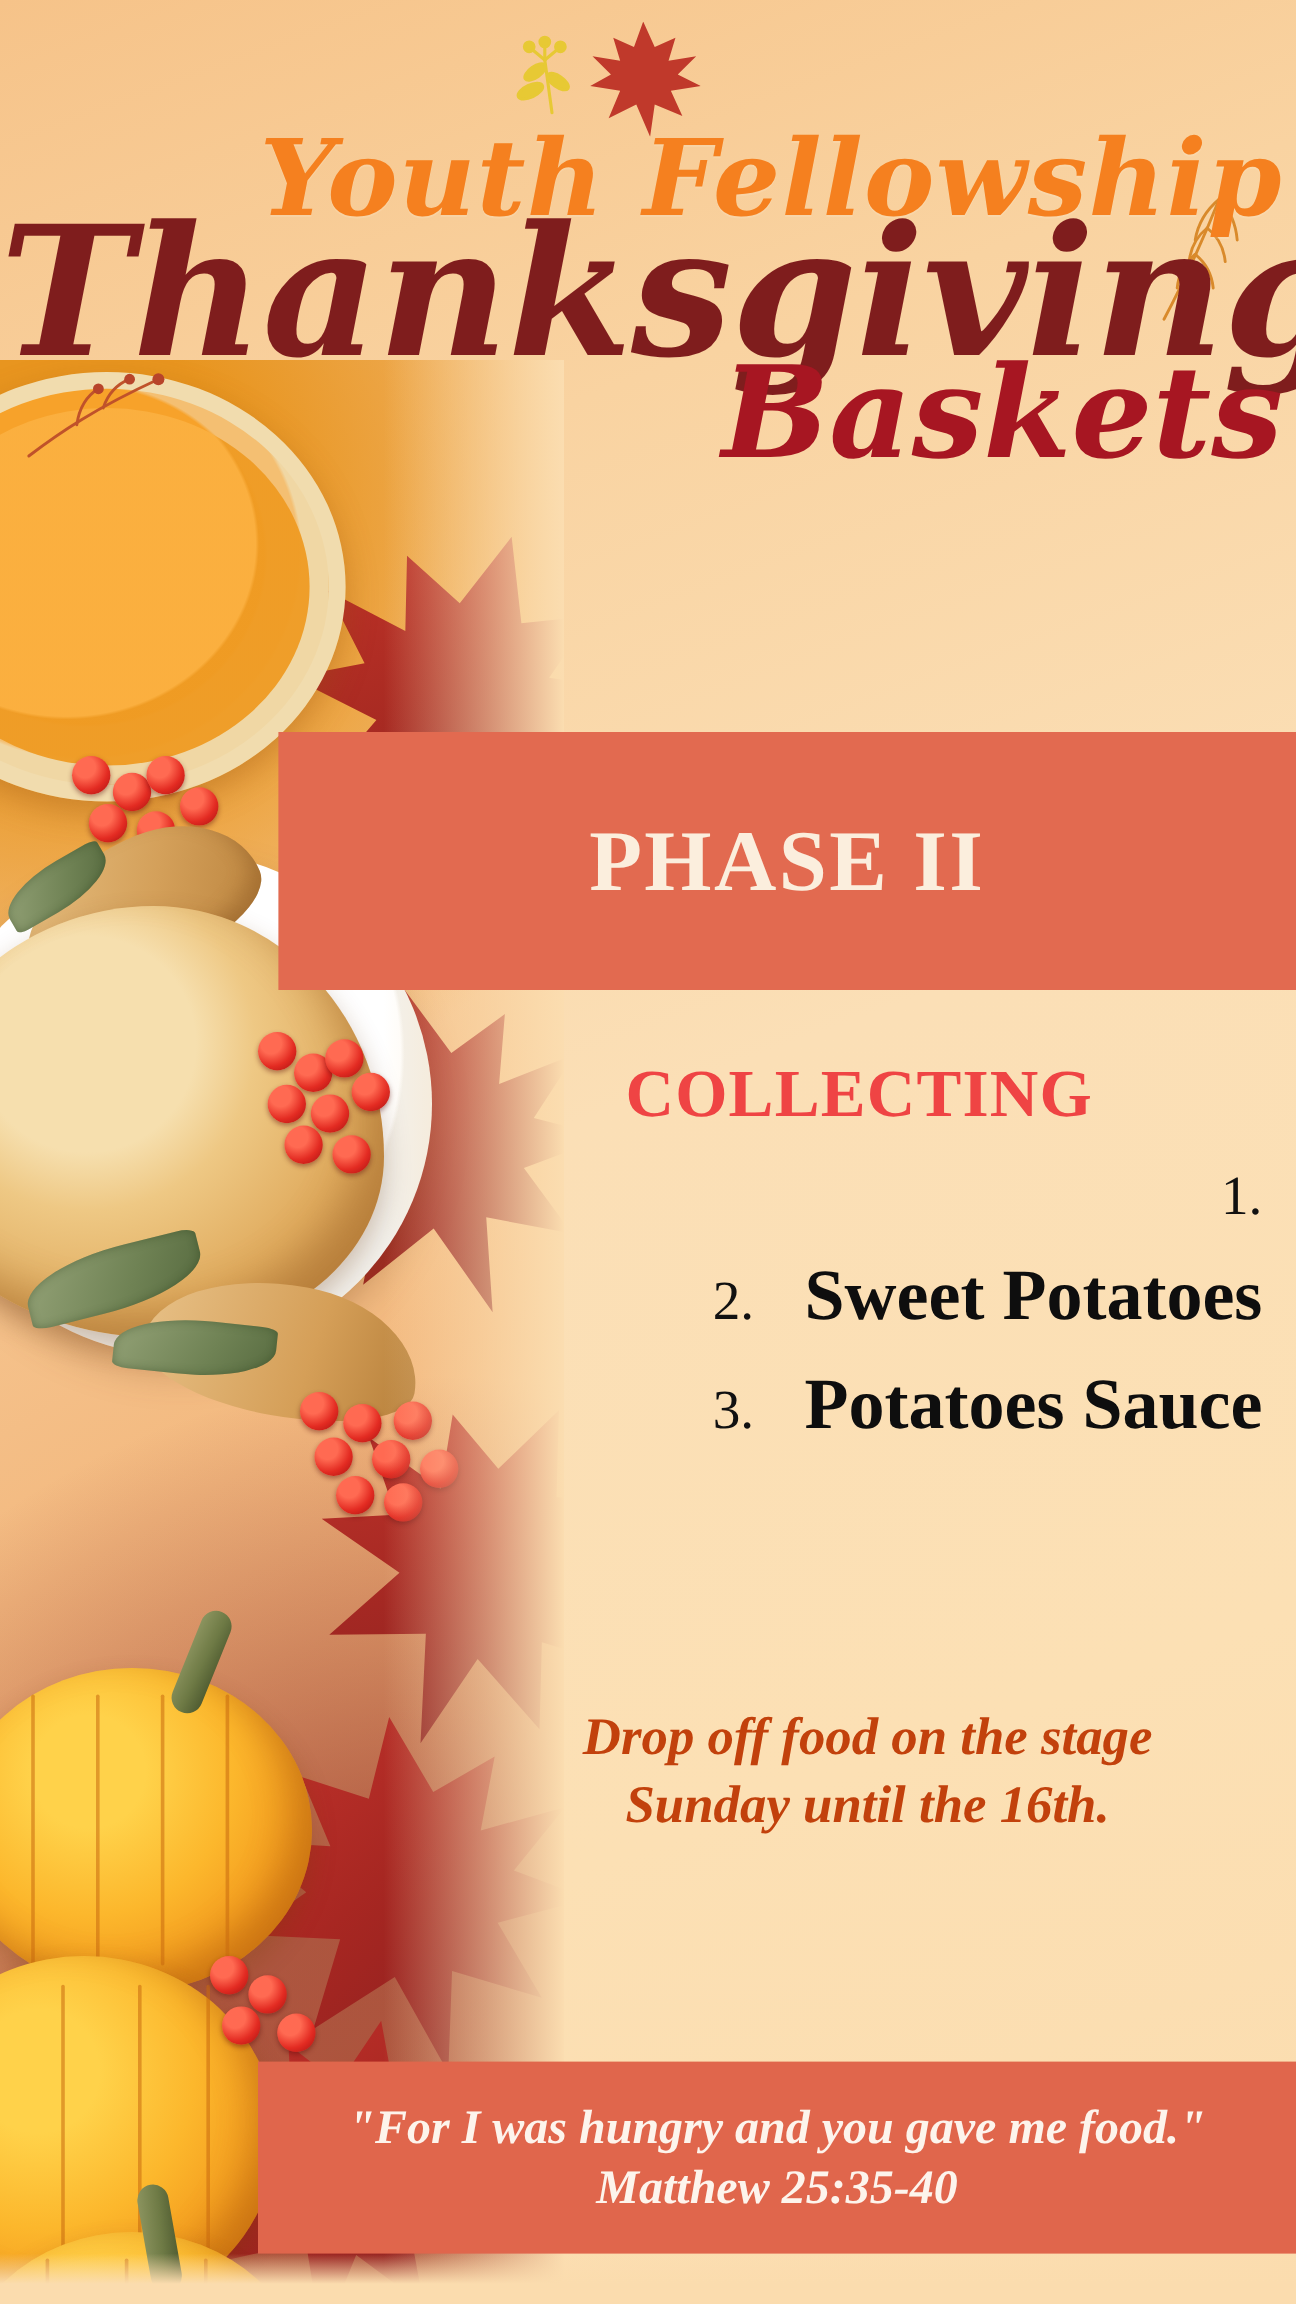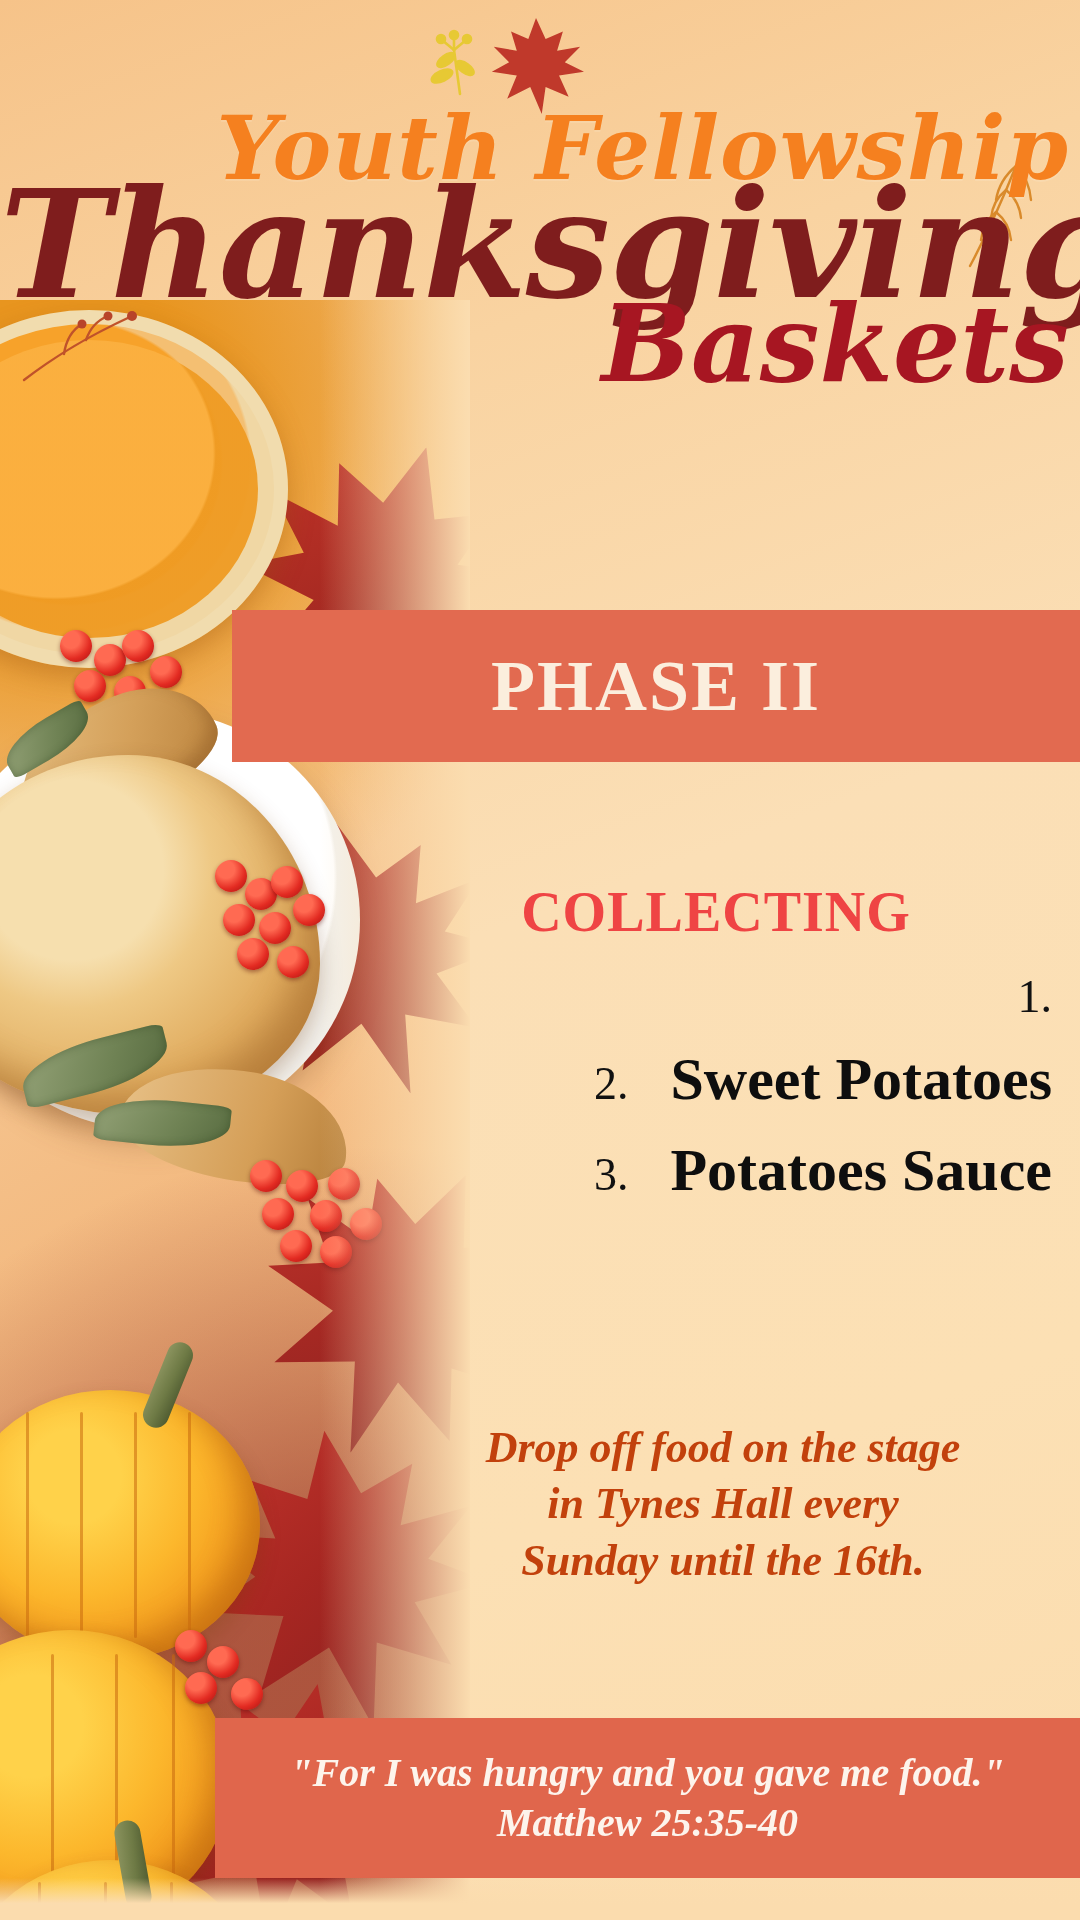--- a/index.html
+++ b/index.html
@@ -132,21 +132,21 @@
     color:#a71622;margin-top:-10px;padding-left:120px;
   }
 
   
   .phase-banner{
     position:absolute;left:232px;right:0;top:610px;height:112px;
     background:#e26a50;z-index:5;
     display:flex;flex-direction:column;align-items:center;justify-content:center;
     padding-bottom:0;
   }
-  .phase-banner.tall{height:152px;}
+  .phase-banner.tall{height:215px;}
   .phase-title{
     font-family:"Liberation Serif", serif;
     font-size:72px;font-weight:700;color:#fbeedd;letter-spacing:2px;line-height:1;
   }
   .phase-dates{
     font-family:"Liberation Serif", serif;
     font-size:46px;font-style:italic;font-weight:700;color:#fdf3e6;
     line-height:1;margin-top:14px;
   }
 
@@ -346,21 +346,20 @@
       <span class="txt">Sweet Potatoes</span>
     </div>
     <div class="item">
       <span class="num">3.</span>
       <span class="txt">Potatoes Sauce</span>
     </div>
   </div>
 
   <div class="dropoff">
     <div>Drop off food on the stage</div>
-    <div>in Tynes Hall every</div>
     <div>Sunday until the 16th.</div>
   </div>
 
   <div class="scripture">
     <p>"For I was hungry and you gave me food." Matthew 25:35-40</p>
   </div>
 
   <div class="bottom-strip"></div>
 </div>
 

